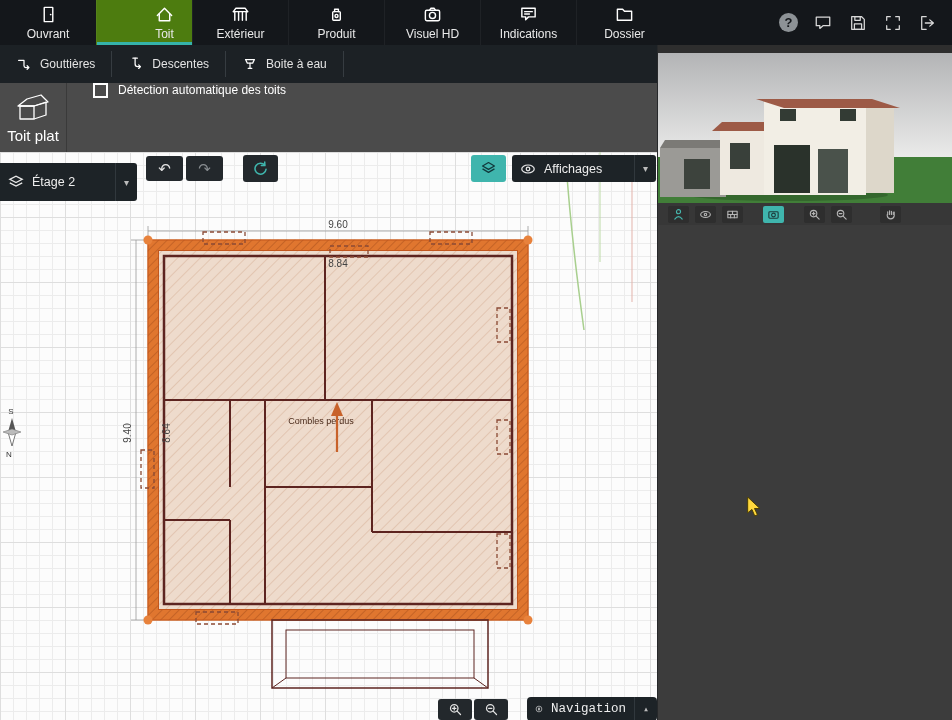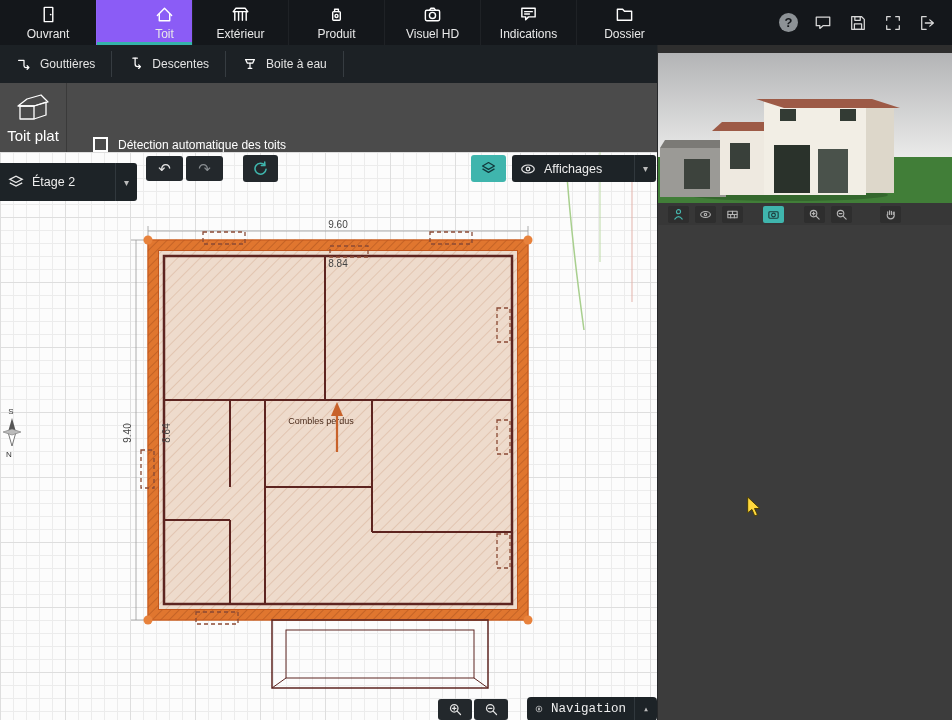--- a/index.html
+++ b/index.html
@@ -6,40 +6,40 @@
   html,body { width:952px; height:720px; overflow:hidden; }
   body { font-family:"Liberation Sans", sans-serif; background:#3c3c3c; }
   .app { position:relative; width:952px; height:720px; }
 
   
   .topnav { position:absolute; left:0; top:0; width:952px; height:45px; background:#14171b; display:flex; z-index:6; }
   .tabs { display:flex; height:100%; }
   .tab { width:96px; display:flex; flex-direction:column; align-items:center; justify-content:center; gap:3px;
          color:#e9e9e9; font-size:12px; cursor:pointer; border-left:1px solid rgba(255,255,255,.05); }
   .tab:first-child { border-left:none; }
-  .tab.active { background:#8b5cf6; box-shadow:inset 0 -3px 0 #35b3aa;padding-left:40px; }
+  .tab.active { background:#4d7c0f; box-shadow:inset 0 -3px 0 #35b3aa;padding-left:40px; }
   .tab svg { width:19px; height:19px; stroke:#fff; fill:none; stroke-width:1.5; stroke-linejoin:round; stroke-linecap:round; }
   .top-actions { margin-left:auto; display:flex; align-items:center; gap:15px; padding-right:14px; }
   .action-btn { width:20px; height:20px; display:flex; align-items:center; justify-content:center; cursor:pointer; }
   .help-circle { width:19px; height:19px; border-radius:50%; background:#8d9296; color:#14171b; font-weight:bold;
                  font-size:13px; display:flex; align-items:center; justify-content:center; cursor:pointer; }
   .action-btn svg { width:18px; height:18px; stroke:#d9d9d9; fill:none; stroke-width:1.4; stroke-linejoin:round; stroke-linecap:round; }
 
   
   .subnav { position:absolute; left:0; top:45px; width:657px; height:38px; background:#1c2125; display:flex; align-items:center; z-index:5; }
   .subnav-item { display:flex; align-items:center; gap:8px; color:#e4e4e4; font-size:12px; padding:0 16px;
                  height:26px; border-right:1px solid #363c41; cursor:pointer; }
   .subnav-item svg { width:16px; height:16px; stroke:#fff; fill:none; stroke-width:1.4; stroke-linejoin:round; stroke-linecap:round; }
 
   
   .optionsbar { position:absolute; left:0; top:83px; width:657px; height:69px; background:#4b4b4b; display:flex; align-items:stretch; z-index:5; }
   .tool-tile { width:67px; display:flex; flex-direction:column; align-items:center; justify-content:center; gap:5px;
                color:#fff; font-size:15px; border-right:1px solid #3a3a3a; cursor:pointer; }
   .tool-tile svg { width:36px; height:30px; stroke:#fff; fill:none; stroke-width:1.3; stroke-linejoin:round; }
-  .auto-detect { display:flex; align-items:flex-end; gap:10px; margin-left:26px; color:#fff; font-size:12px; cursor:pointer; }
+  .auto-detect { display:flex; align-items:flex-start; gap:10px; margin-left:26px; color:#fff; font-size:12px; cursor:pointer; }
   .checkbox { width:15px; height:15px; border:2px solid #fff; background:transparent; flex:0 0 auto; }
 
   
   .canvas { position:absolute; left:0; top:152px; width:657px; height:568px; background-color:#fcfcfc; overflow:hidden;
     background-image:
       linear-gradient(#dedede 1px, transparent 1px),
       linear-gradient(90deg,#dedede 1px, transparent 1px),
       linear-gradient(#ececec 1px, transparent 1px),
       linear-gradient(90deg,#ececec 1px, transparent 1px);
     background-size:65px 65px,65px 65px,13px 13px,13px 13px; }

